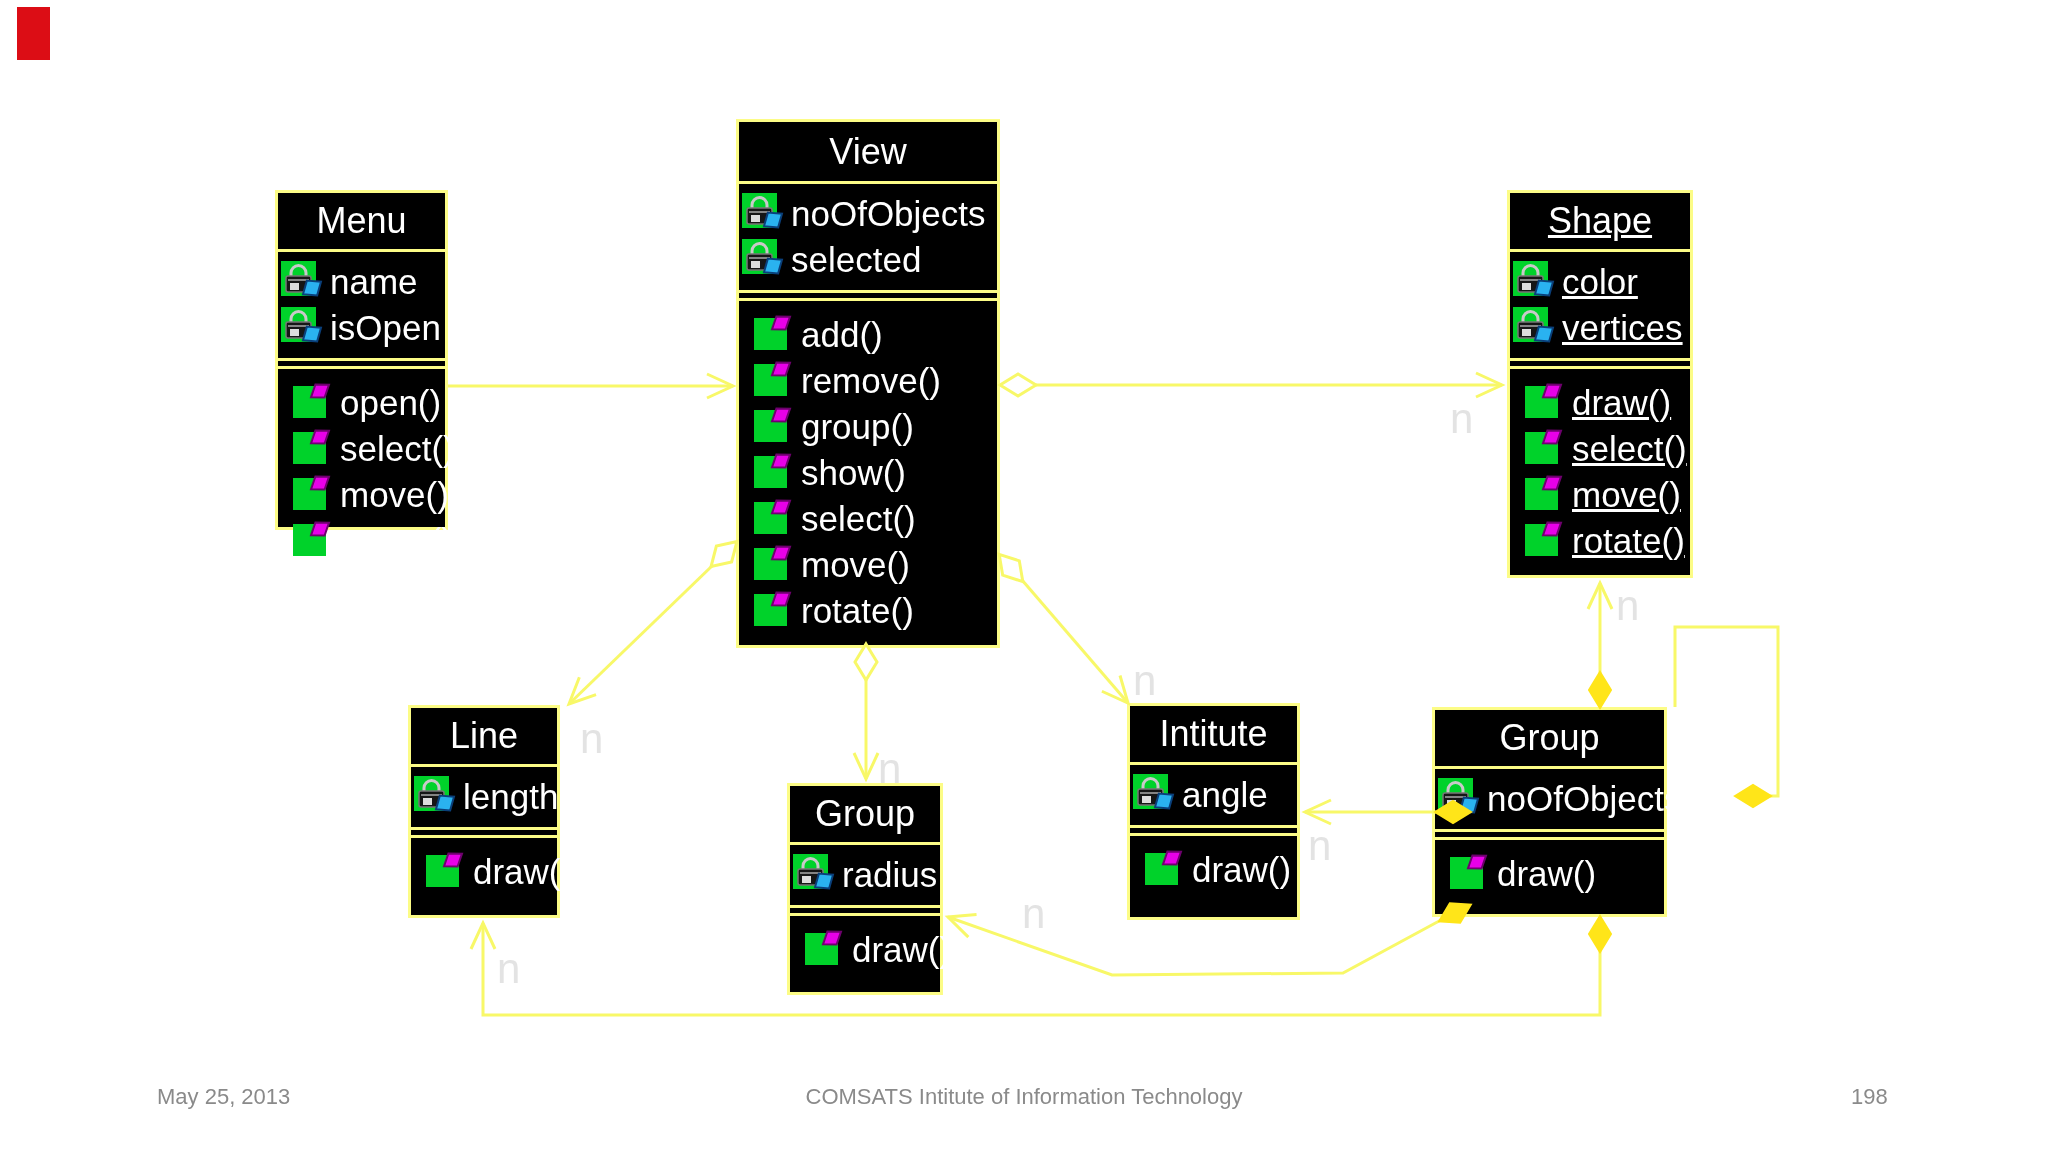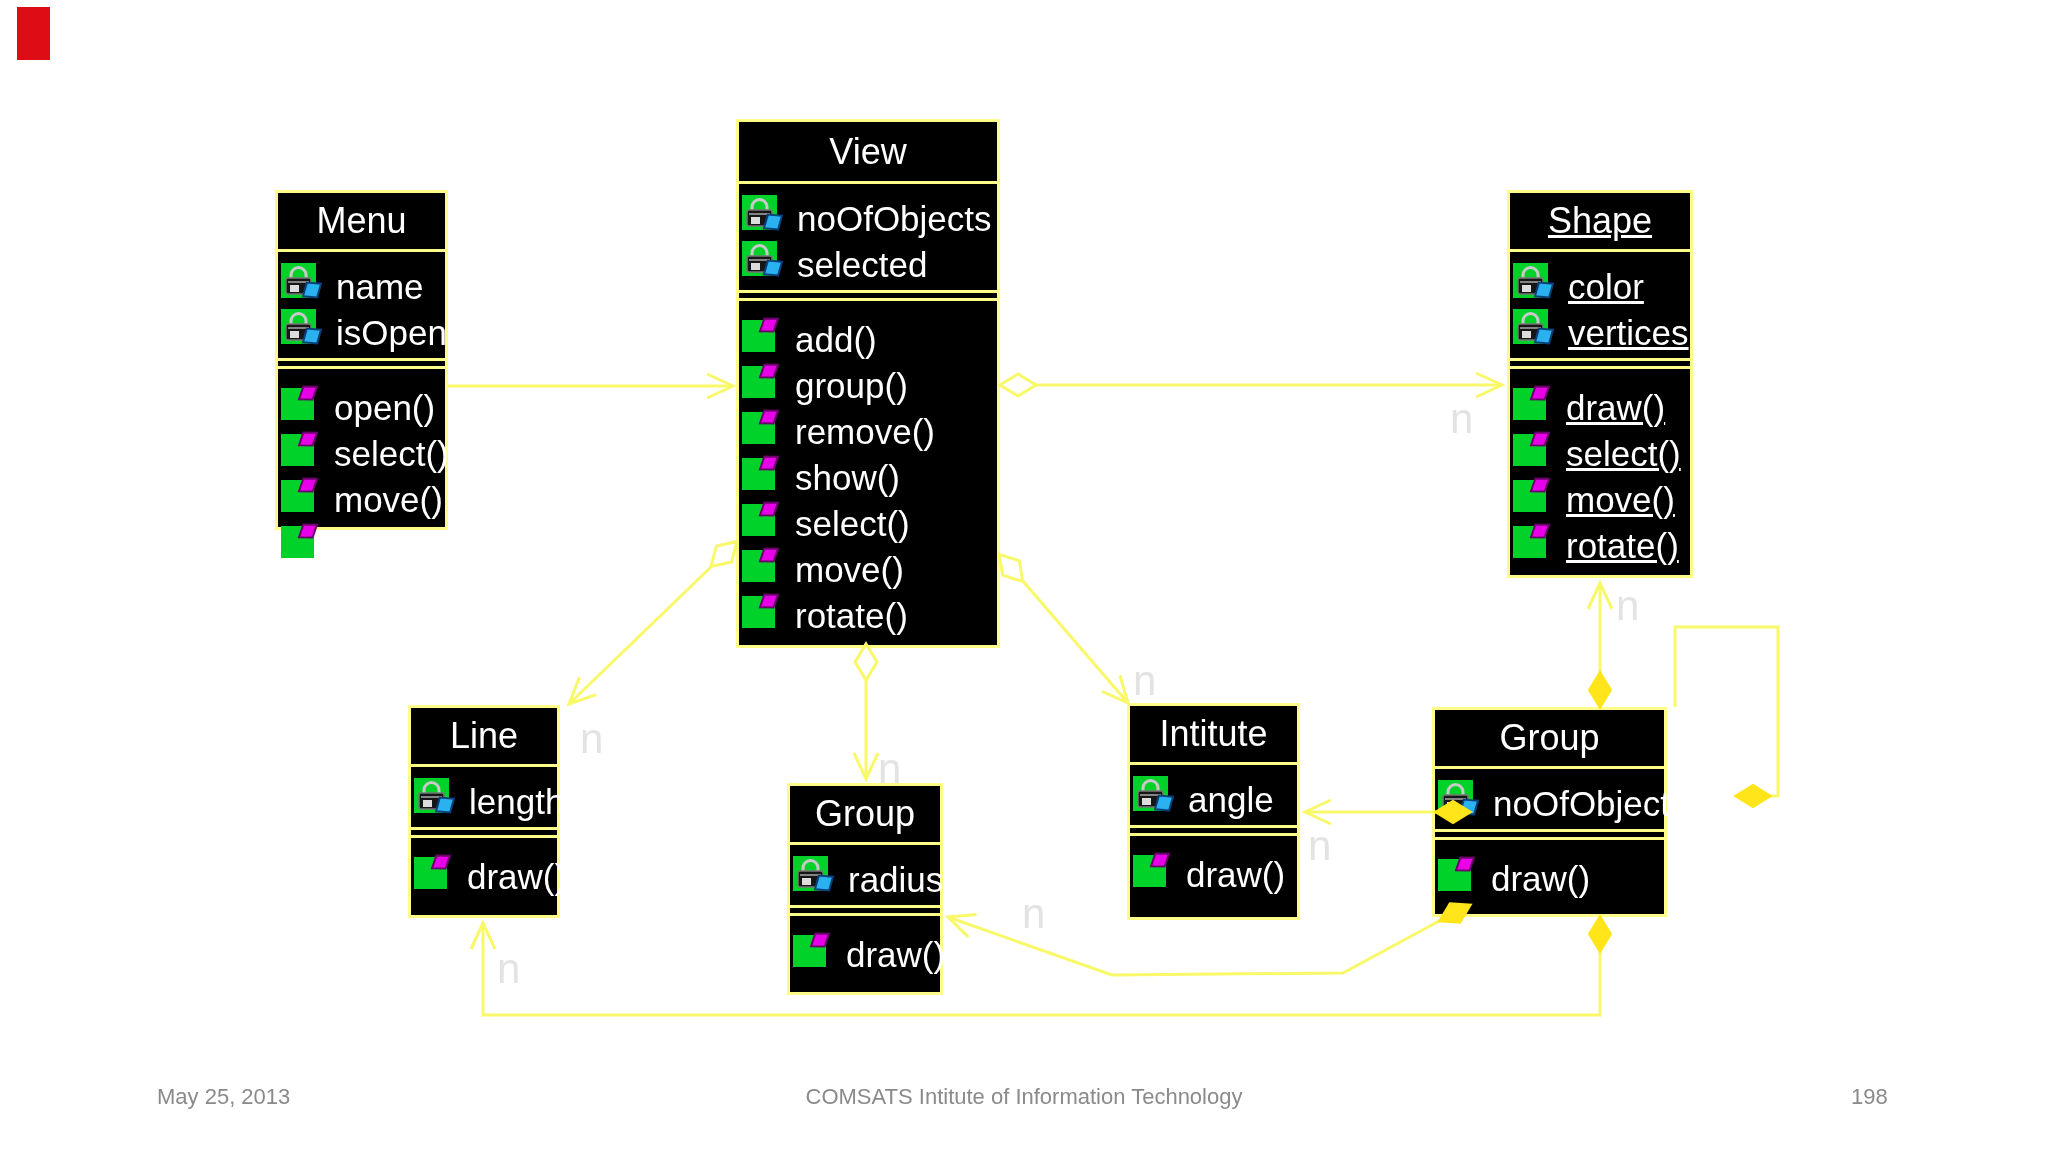--- a/index.html
+++ b/index.html
@@ -17,22 +17,22 @@
   .class-box{
     position:absolute;display:flex;flex-direction:column;
     background:var(--boxbg,#000);border:3px solid var(--border,#fcfc86);
     color:var(--text,#fff);box-sizing:border-box;z-index:2;
   }
   .cb-title{
     flex:0 0 auto;height:56px;display:flex;align-items:center;justify-content:center;
     font-size:36px;border-bottom:3px solid var(--border,#fcfc86);
   }
   .cb-attrs{flex:0 0 auto;padding:6px 2px 8px 2px;border-bottom:3px solid var(--border,#fcfc86);}
-  .cb-methods{flex:1 1 auto;border-top:3px solid var(--border,#fcfc86);margin-top:5px;padding:10px 2px 4px 2px;}
-  .member-row{display:flex;align-items:flex-end;height:46px;gap:12px;white-space:nowrap;}
+  .cb-methods{flex:1 1 auto;border-top:3px solid var(--border,#fcfc86);margin-top:5px;padding:10px 2px 4px 14px;}
+  .member-row{display:flex;align-items:center;height:46px;gap:6px;white-space:nowrap;}
   .member-label{font-size:35px;line-height:1;}
   .icon-svg{flex:0 0 auto;display:block;}
 
   
   svg.connectors{position:absolute;left:0;top:0;z-index:3;pointer-events:none;}
   .conn{stroke:var(--conn,#f8f868);stroke-width:3;fill:none;}
   .diamond-open{fill:#ffffff;stroke:var(--conn,#f8f868);stroke-width:3;}
   .diamond-filled{fill:var(--diam,#ffe519);stroke:var(--diam,#ffe519);stroke-width:2;}
   .arrowhead{stroke:var(--conn,#f8f868);stroke-width:3;fill:none;}
 
@@ -166,30 +166,30 @@
   </svg>
           <span class="member-label">add()</span>
         </div>
         <div class="member-row">
           <svg class="icon-svg" width="42" height="42" viewBox="0 0 42 42">
     <rect x="1" y="5" width="33" height="32" class="icon-green-rect" fill="#00d22a"></rect>
     <g transform="translate(28,10) rotate(-35)">
       <polygon points="0,-8 11,0 0,8 -11,0" class="icon-magenta-diamond" stroke="#6e006e" stroke-width="2" fill="#e800e8"></polygon>
     </g>
   </svg>
+          <span class="member-label">remove()</span>
+        </div>
+        <div class="member-row">
+          <svg class="icon-svg" width="42" height="42" viewBox="0 0 42 42">
+    <rect x="1" y="5" width="33" height="32" class="icon-green-rect" fill="#00d22a"></rect>
+    <g transform="translate(28,10) rotate(-35)">
+      <polygon points="0,-8 11,0 0,8 -11,0" class="icon-magenta-diamond" stroke="#6e006e" stroke-width="2" fill="#e800e8"></polygon>
+    </g>
+  </svg>
           <span class="member-label">group()</span>
-        </div>
-        <div class="member-row">
-          <svg class="icon-svg" width="42" height="42" viewBox="0 0 42 42">
-    <rect x="1" y="5" width="33" height="32" class="icon-green-rect" fill="#00d22a"></rect>
-    <g transform="translate(28,10) rotate(-35)">
-      <polygon points="0,-8 11,0 0,8 -11,0" class="icon-magenta-diamond" stroke="#6e006e" stroke-width="2" fill="#e800e8"></polygon>
-    </g>
-  </svg>
-          <span class="member-label">remove()</span>
         </div>
         <div class="member-row">
           <svg class="icon-svg" width="42" height="42" viewBox="0 0 42 42">
     <rect x="1" y="5" width="33" height="32" class="icon-green-rect" fill="#00d22a"></rect>
     <g transform="translate(28,10) rotate(-35)">
       <polygon points="0,-8 11,0 0,8 -11,0" class="icon-magenta-diamond" stroke="#6e006e" stroke-width="2" fill="#e800e8"></polygon>
     </g>
   </svg>
           <span class="member-label">show()</span>
         </div>

